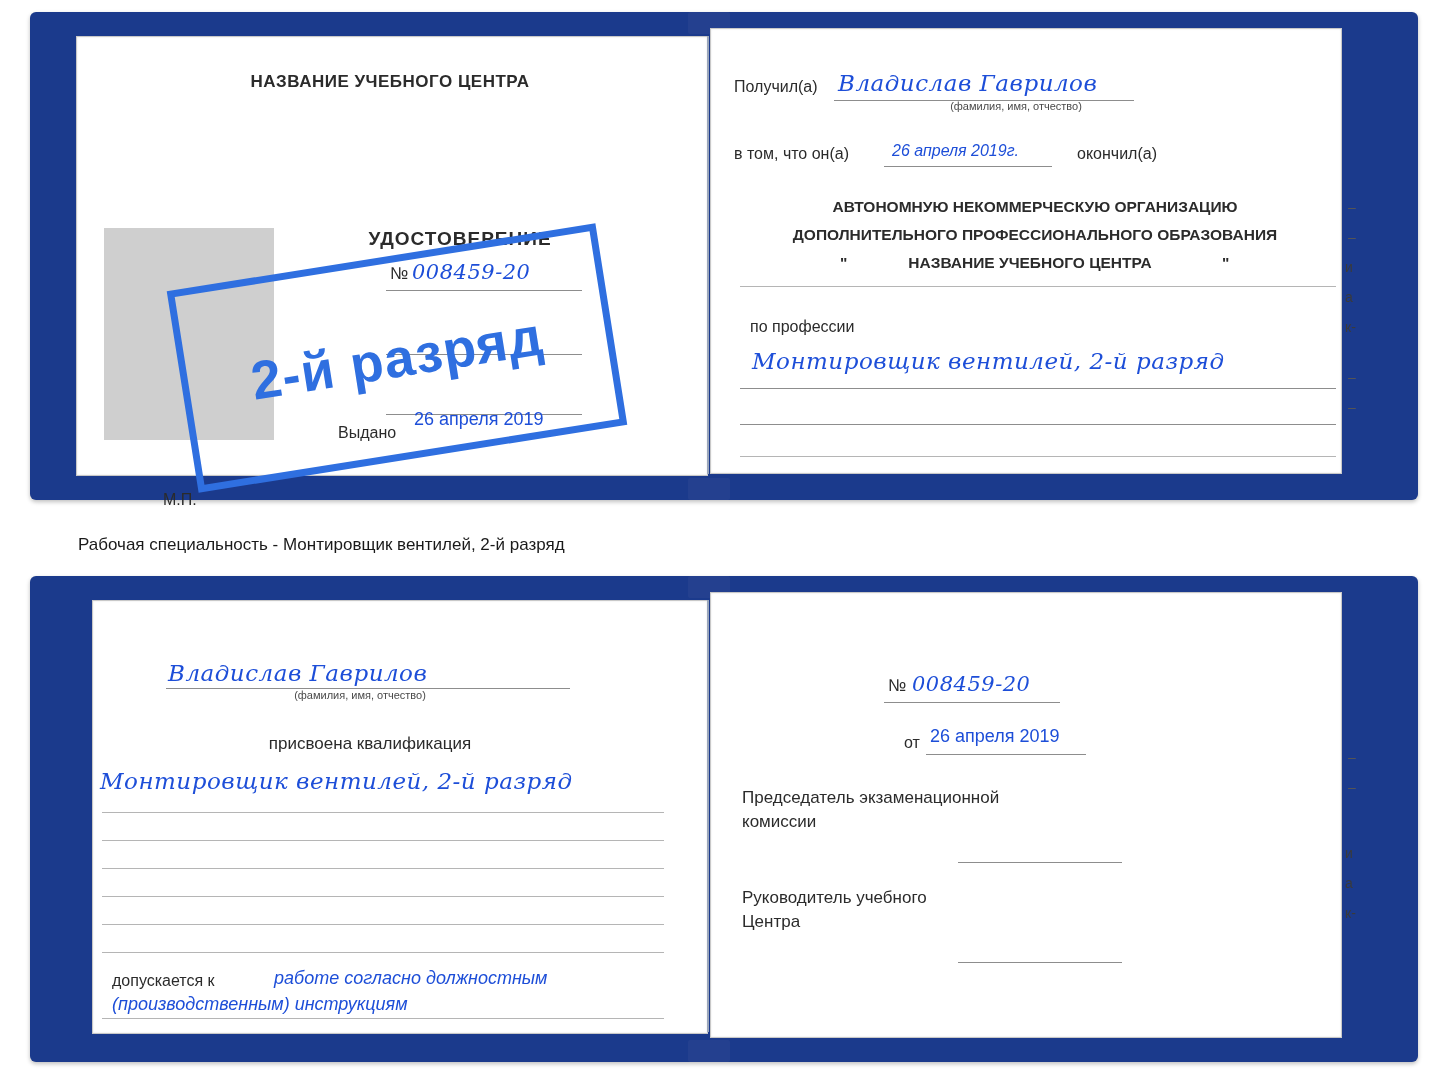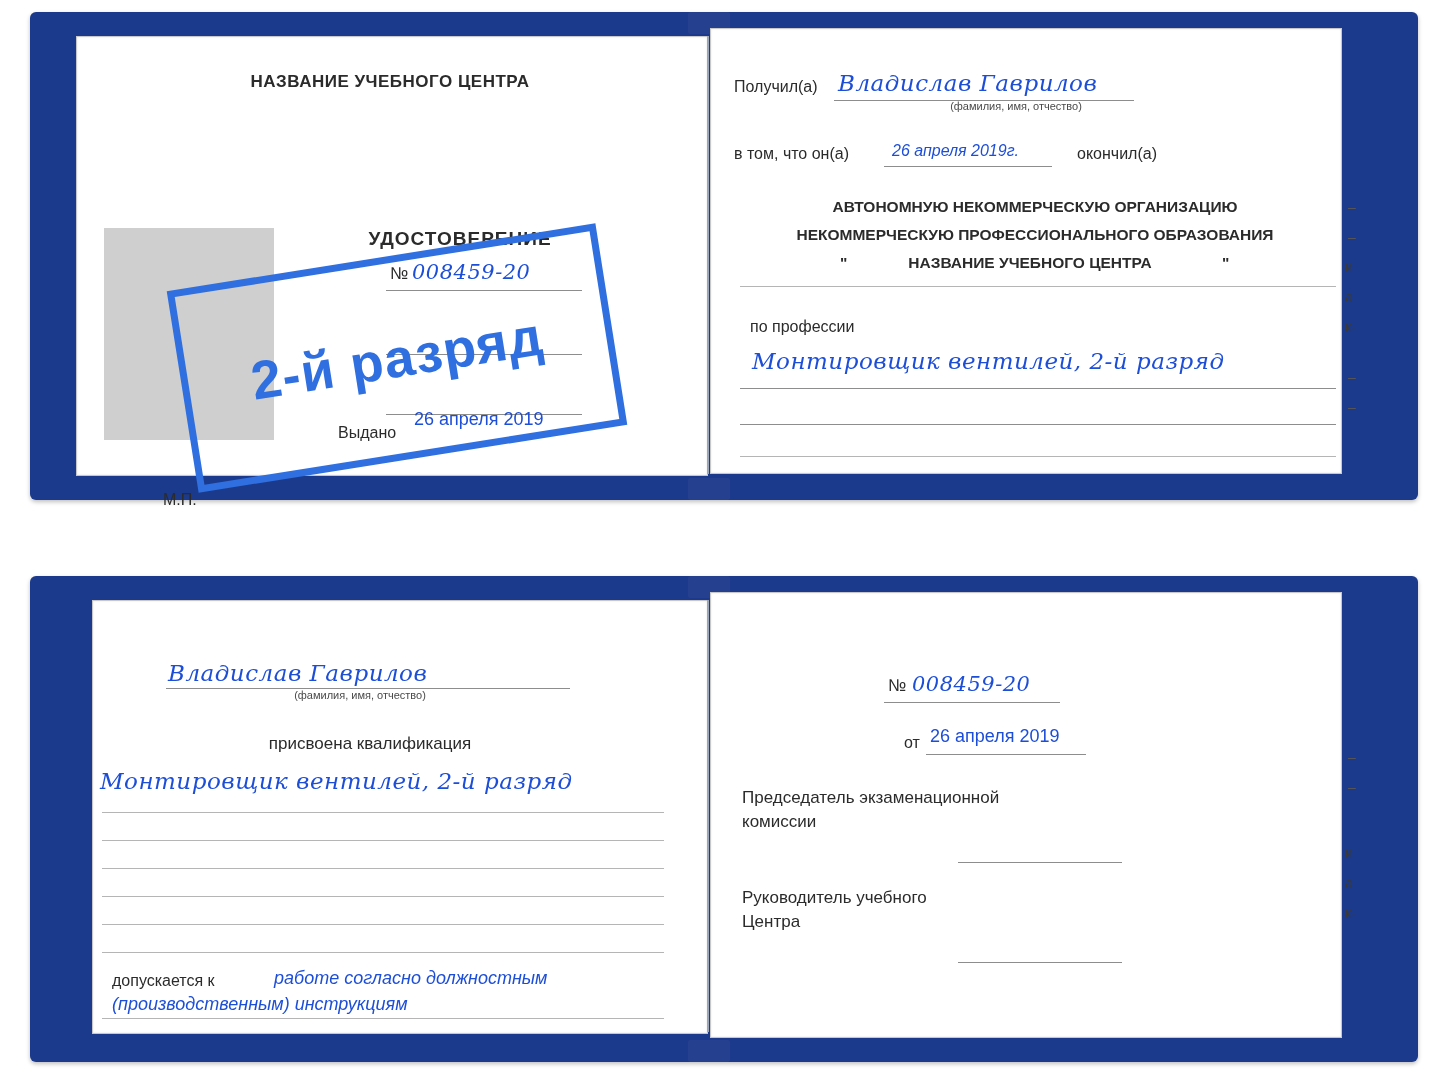--- a/index.html
+++ b/index.html
@@ -156,21 +156,21 @@
   <div class="hand" style="left:838px; top:70px; font-size:23px;">Владислав Гаврилов</div>
   <div class="rule" style="left:834px; top:100px; width:300px;"></div>
   <div class="lbl tiny center" style="left:906px; top:100px; width:220px;">(фамилия, имя, отчество)</div>
 
   <div class="lbl" style="left:734px; top:145px; font-size:16px;">в том, что он(а)</div>
   <div class="typed" style="left:892px; top:142px; font-size:16px; font-style:italic;">26 апреля 2019г.</div>
   <div class="rule" style="left:884px; top:166px; width:168px;"></div>
   <div class="lbl" style="left:1077px; top:145px; font-size:16px;">окончил(а)</div>
 
   <div class="lbl bold center" style="left:740px; top:198px; width:590px; font-size:15.5px;">АВТОНОМНУЮ НЕКОММЕРЧЕСКУЮ ОРГАНИЗАЦИЮ</div>
-  <div class="lbl bold center" style="left:730px; top:226px; width:610px; font-size:15.5px;">НЕКОММЕРЧЕСКУЮ ПРОФЕССИОНАЛЬНОГО ОБРАЗОВАНИЯ</div>
+  <div class="lbl bold center" style="left:730px; top:226px; width:610px; font-size:15.5px;">ДОПОЛНИТЕЛЬНОГО ПРОФЕССИОНАЛЬНОГО ОБРАЗОВАНИЯ</div>
   <div class="lbl bold" style="left:840px; top:254px; font-size:15.5px;">"</div>
   <div class="lbl bold center" style="left:790px; top:254px; width:480px; font-size:15.5px;">НАЗВАНИЕ УЧЕБНОГО ЦЕНТРА</div>
   <div class="lbl bold" style="left:1222px; top:254px; font-size:15.5px;">"</div>
   <div class="rule light" style="left:740px; top:286px; width:596px;"></div>
 
   <div class="lbl" style="left:750px; top:318px; font-size:16px;">по профессии</div>
   <div class="hand" style="left:752px; top:348px; font-size:23px;">Монтировщик вентилей, 2-й разряд</div>
   <div class="rule" style="left:740px; top:388px; width:596px;"></div>
   <div class="rule" style="left:740px; top:424px; width:596px;"></div>
   <div class="rule light" style="left:740px; top:456px; width:596px;"></div>
@@ -182,20 +182,21 @@
   <div class="edge-col" style="left:1345px; top:252px;">
     <div>и</div>
     <div>а</div>
     <div>к-</div>
   </div>
   <div class="edge-dash" style="left:1348px; top:362px;">
     <div>–</div>
     <div>–</div>
   </div>
 
+  <div class="caption" style="left:78px; top:535px;">Рабочая специальность - Монтировщик вентилей, 2-й разряд</div>
 
   <div class="booklet" style="left:30px; top:576px; width:1388px; height:486px;"></div>
 
   <div class="notch" style="left:688px; top:576px; width:42px; height:22px; background:#24408f;"></div>
   <div class="notch" style="left:688px; top:1040px; width:42px; height:22px; background:#24408f;"></div>
 
   <div class="booklet-inner" style="left:92px; top:600px; width:614px; height:432px;"></div>
   <div class="booklet-inner" style="left:710px; top:592px; width:630px; height:444px;"></div>
   <div class="spine" style="left:707px; top:600px; height:432px;"></div>
 

